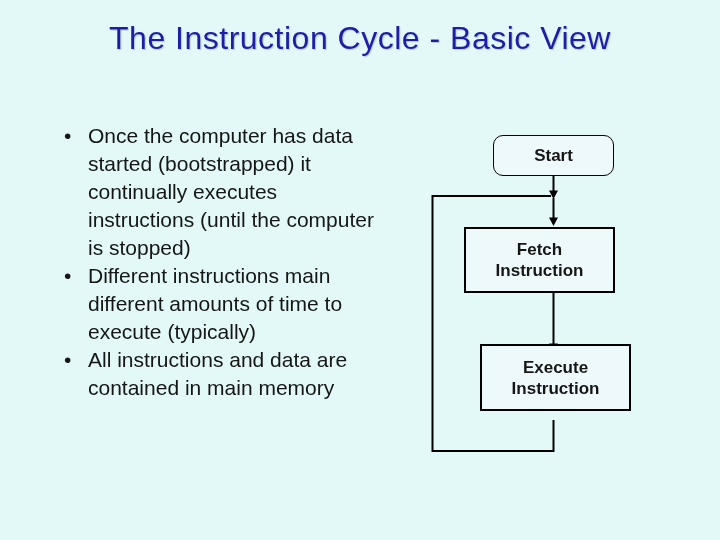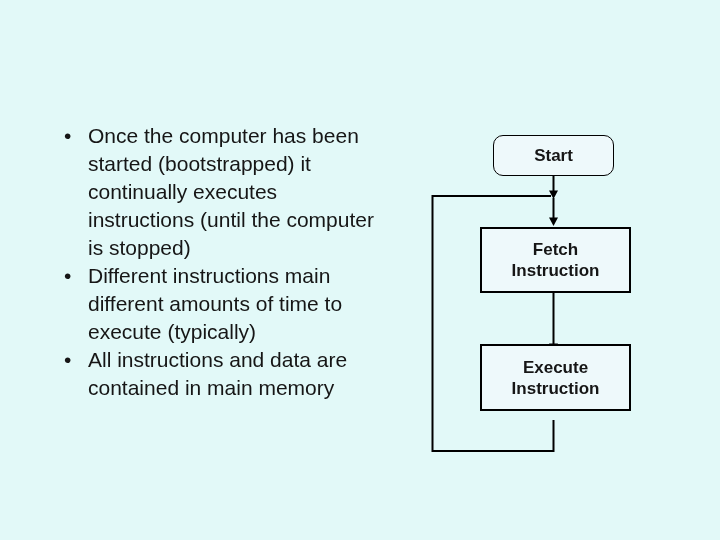--- a/index.html
+++ b/index.html
@@ -88,42 +88,43 @@
   }
   .node-start {
     left: 493px;
     top: 135px;
     width: 121px;
     height: 41px;
     border-width: 1.5px;
     border-radius: 10px;
   }
   .node-fetch {
-    left: 480px;
+    left: 464px;
     top: 227px;
     width: 151px;
     height: 66px;
   }
   .node-execute {
     left: 480px;
     top: 344px;
     width: 151px;
     height: 67px;
   }
 </style>
 </head>
 <body>
 
 <div class="slide">
 
+  <div class="title">The Instruction Cycle - Basic View</div>
 
   <div class="bullets">
     <div class="bullet">
       <span class="dot">•</span>
-      <span class="btext">Once the computer has been started (bootstrapped) it continually executes instructions (until the computer is stopped)</span>
+      <span class="btext">Once the computer has data started (bootstrapped) it continually executes instructions (until the computer is stopped)</span>
     </div>
     <div class="bullet">
       <span class="dot">•</span>
       <span class="btext">Different instructions main different amounts of time to execute (typically)</span>
     </div>
     <div class="bullet">
       <span class="dot">•</span>
       <span class="btext">All instructions and data are contained in main memory</span>
     </div>
   </div>

